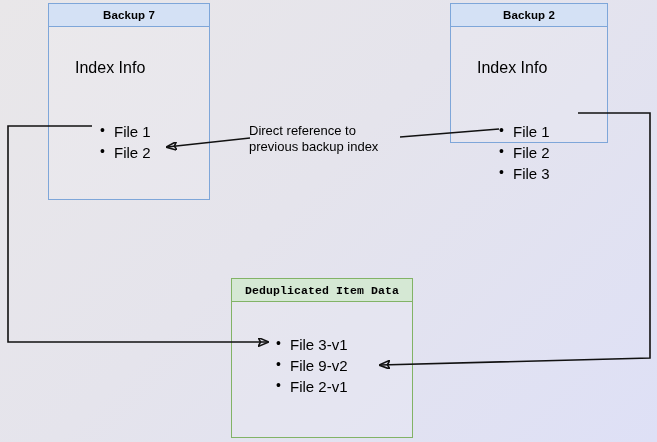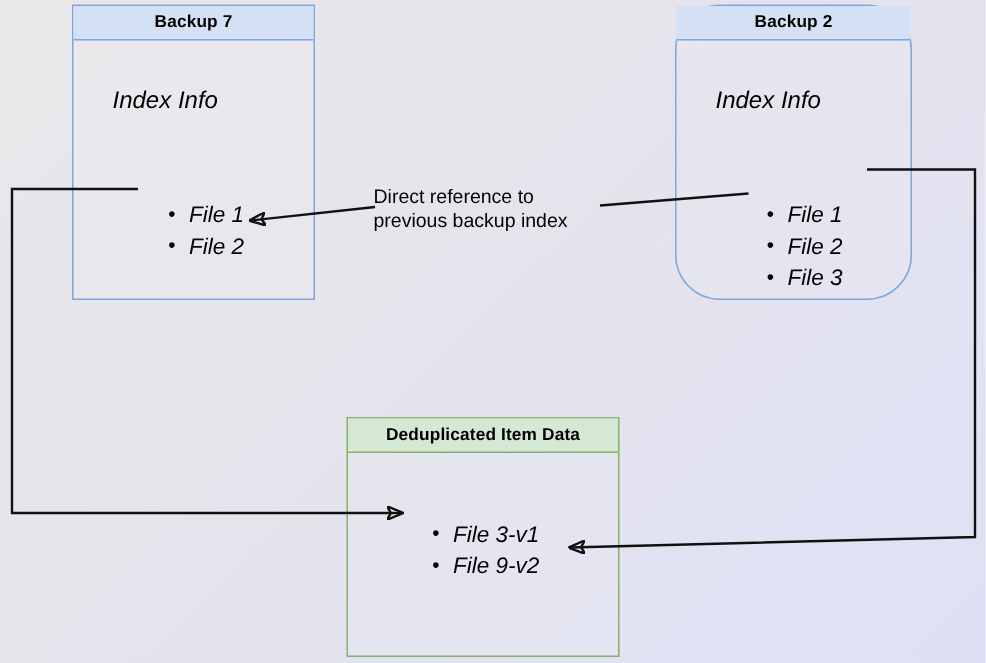--- a/index.html
+++ b/index.html
@@ -39,37 +39,37 @@
     justify-content: center;
     font-size: 11.5px;
     font-weight: bold;
     color: #000;
     letter-spacing: 0.1px;
   }
   .box.green .box-header {
     background: #d5e8d4;
     border-bottom: 1px solid #82b366;
     font-size: 11.5px;
+    font-family: Liberation Mono, monospace;
   }
   .box-body {
     position: relative;
     width: 100%;
     height: calc(100% - 23px);
-    font-style: italic;
   }
   .index-label {
     position: absolute;
     left: 26px;
     top: 32px;
     font-size: 16px;
     color: #000;
   }
   .file-list {
     position: absolute;
-    margin: 12px;
+    margin: 0;
     padding: 0;
     list-style: none;
   }
   .file-list li {
     position: relative;
     font-size: 15px;
     line-height: 21px;
     color: #000;
     padding-left: 14px;
     white-space: nowrap;
@@ -114,38 +114,39 @@
     <div class="box-header">Backup 7</div>
     <div class="box-body">
       <span class="index-label">Index Info</span>
       <ul class="file-list" style="left:51px; top:94px;">
         <li>File 1</li>
         <li>File 2</li>
       </ul>
     </div>
   </div>
 
-  <div class="box" style="left:450px; top:3px; width:158px; height:197px;border-radius:30px;">
+  <div class="box" style="left:450px; top:3px; width:158px; height:140px;">
     <div class="box-header">Backup 2</div>
     <div class="box-body">
       <span class="index-label">Index Info</span>
       <ul class="file-list" style="left:48px; top:94px;">
         <li>File 1</li>
         <li>File 2</li>
         <li>File 3</li>
       </ul>
     </div>
   </div>
 
   <div class="box green" style="left:231px; top:278px; width:182px; height:160px;">
     <div class="box-header">Deduplicated Item Data</div>
     <div class="box-body">
       <ul class="file-list" style="left:44px; top:32px;">
         <li>File 3-v1</li>
         <li>File 9-v2</li>
+        <li>File 2-v1</li>
       </ul>
     </div>
   </div>
 
   <div class="center-label">
     <div>Direct reference to</div>
     <div>previous backup index</div>
   </div>
 
   <svg class="arrows" viewBox="0 0 657 442">

